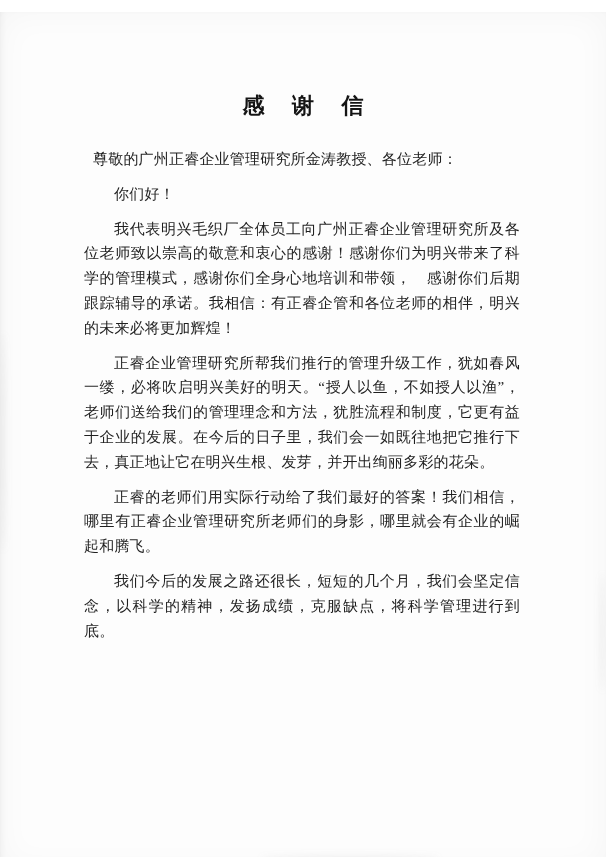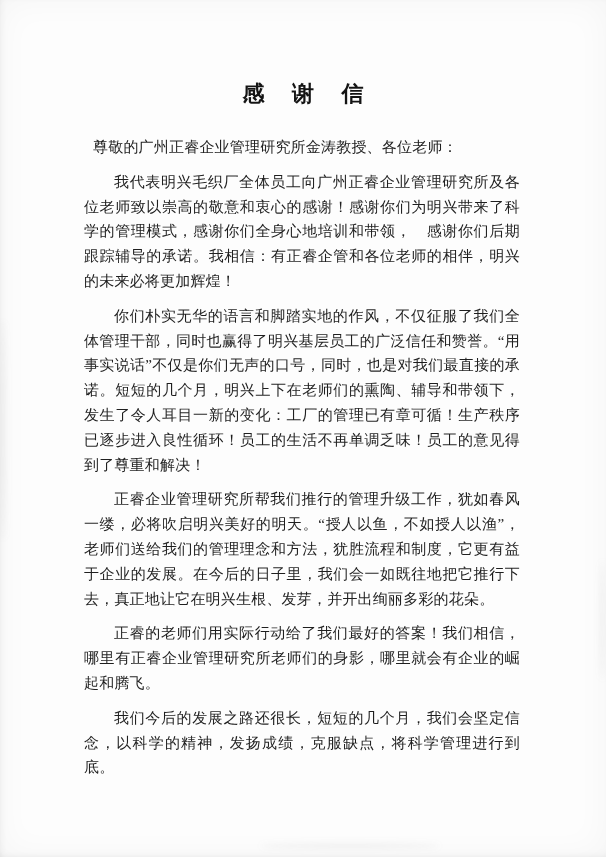--- a/index.html
+++ b/index.html
@@ -18,21 +18,21 @@
     height: 857px;
     background: #fdfdfd;
     box-shadow: inset 0 0 35px rgba(0,0,0,0.035),
                 inset 4px 0 10px -6px rgba(0,0,0,0.10),
                 inset 0 -6px 12px -8px rgba(0,0,0,0.08);
     font-family: "Liberation Serif", "DejaVu Serif", serif;
     color: #1f1f1f;
     box-sizing: border-box;
   }
   .title {
-    margin: 0;
+    margin: 12px;
     padding-top: 80px;
     font-size: 22px;
     line-height: 27px;
     font-weight: bold;
     color: #141414;
     text-align: center;
     letter-spacing: 11px;
     text-indent: 11px; 
   }
   .content {
@@ -67,24 +67,24 @@
 <body>
 
 <div class="page">
 
   <h1 class="title">感 谢 信</h1>
 
   <div class="content">
 
     <p class="salutation">尊敬的广州正睿企业管理研究所金涛教授、各位老师：</p>
 
+    <p class="greeting">你们好！</p>
 
     <p class="para">我代表明兴毛织厂全体员工向广州正睿企业管理研究所及各位老师致以崇高的敬意和衷心的感谢！感谢你们为明兴带来了科学的管理模式，感谢你们全身心地培训和带领，　感谢你们后期跟踪辅导的承诺。我相信：有正睿企管和各位老师的相伴，明兴的未来必将更加辉煌！</p>
 
-    <p class="para">你们朴实无华的语言和脚踏实地的作风，不仅征服了我们全体管理干部，同时也赢得了明兴基层员工的广泛信任和赞誉。“用事实说话”不仅是你们无声的口号，同时，也是对我们最直接的承诺。短短的几个月，明兴上下在老师们的熏陶、辅导和带领下，发生了令人耳目一新的变化：工厂的管理已有章可循！生产秩序已逐步进入良性循环！员工的生活不再单调乏味！员工的意见得到了尊重和解决！</p>
 
 
     <p class="para">正睿企业管理研究所帮我们推行的管理升级工作，犹如春风一缕，必将吹启明兴美好的明天。“授人以鱼，不如授人以渔”，老师们送给我们的管理理念和方法，犹胜流程和制度，它更有益于企业的发展。在今后的日子里，我们会一如既往地把它推行下去，真正地让它在明兴生根、发芽，并开出绚丽多彩的花朵。</p>
 
     <p class="para">正睿的老师们用实际行动给了我们最好的答案！我们相信，哪里有正睿企业管理研究所老师们的身影，哪里就会有企业的崛起和腾飞。</p>
 
     <p class="para">我们今后的发展之路还很长，短短的几个月，我们会坚定信念，以科学的精神，发扬成绩，克服缺点，将科学管理进行到底。</p>
 
   </div>
 

